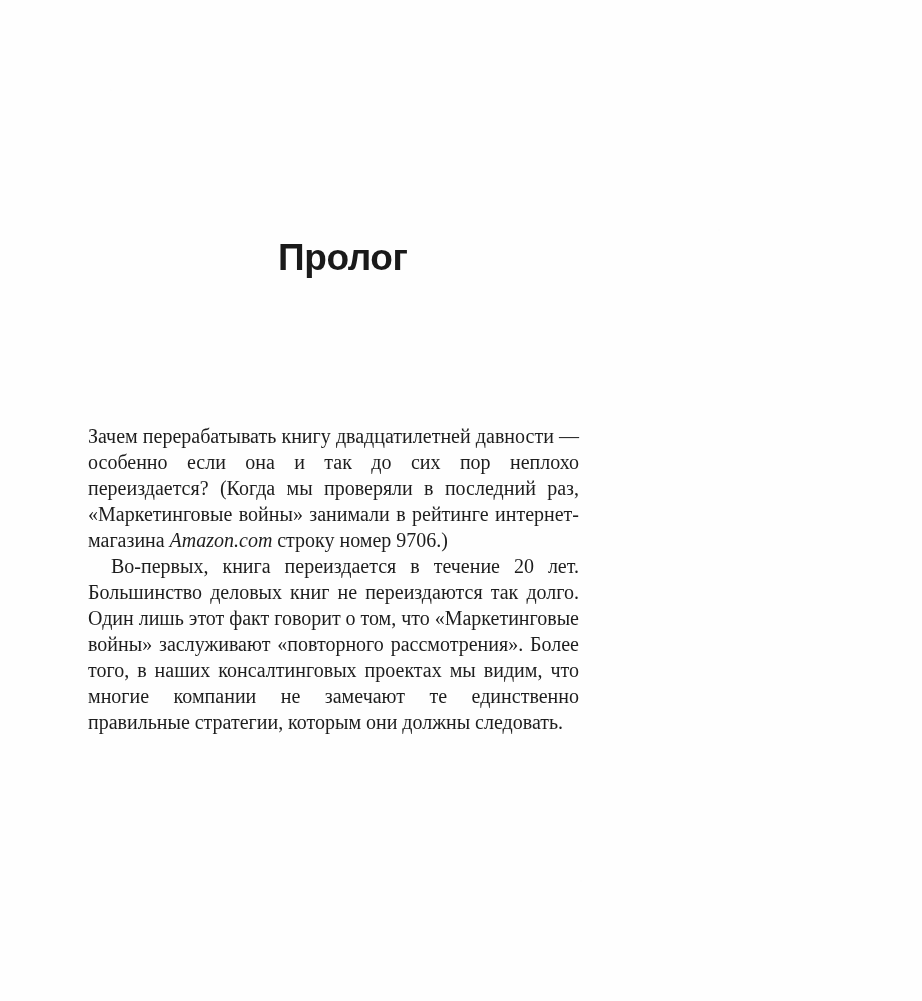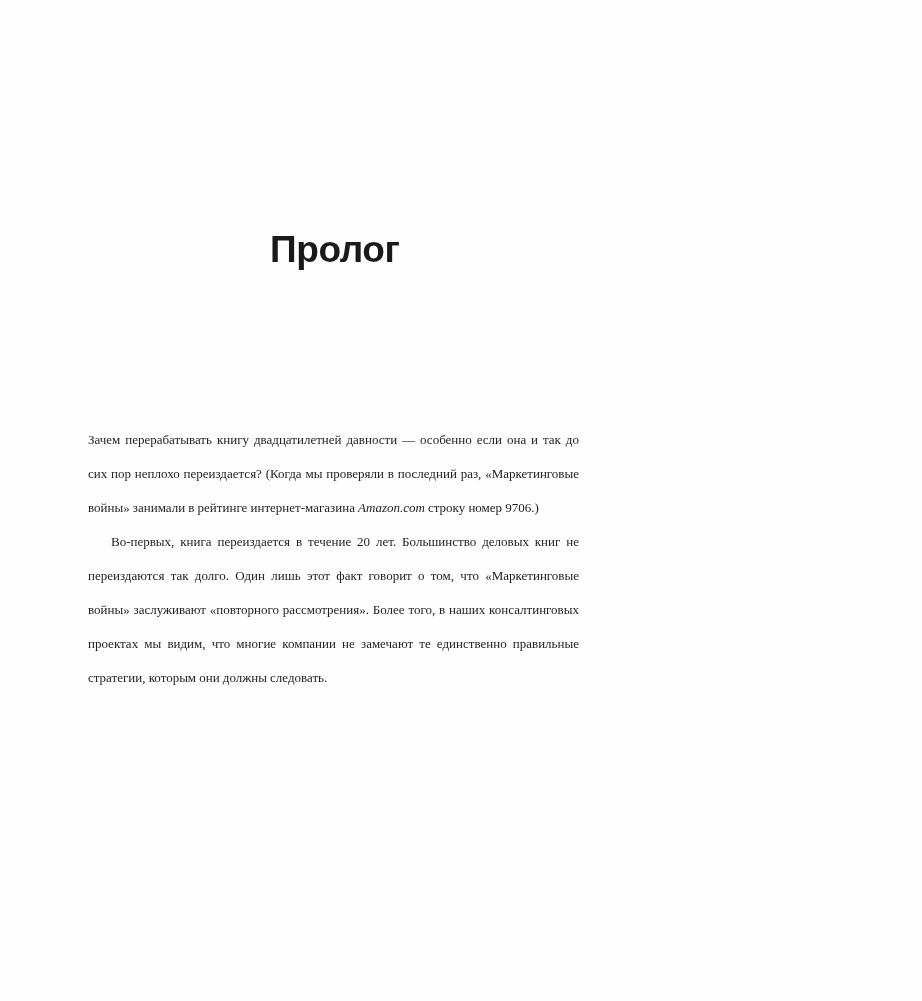--- a/index.html
+++ b/index.html
@@ -22,42 +22,42 @@
     position: absolute;
     inset: 0;
     background: #fefefe;
   }
 
   
   .chapter-title {
     position: absolute;
     left: 270px;
     top: 228px;
-    margin: 0;
+    margin: 8px;
     font-family: "Liberation Sans", "DejaVu Sans", sans-serif;
     font-weight: 700;
     font-size: 37px;
     line-height: 44px;
     letter-spacing: -0.4px;
     color: #1a1a1a;
     white-space: nowrap;
   }
 
   
   .textblock {
     position: absolute;
     left: 88px;
     top: 423px;
     width: 491px;
   }
 
   .para {
     margin: 0;
-    font-size: 13px;
-    line-height: 34px;
+    font-size: 20px;
+    line-height: 26px;
     text-align: justify;
     text-justify: inter-word;
     color: #1d1d1d;
     hyphens: manual;
     word-spacing: -0.1px;
   }
   .para.indent {
     text-indent: 23px;
   }
   .para em, .italic {

